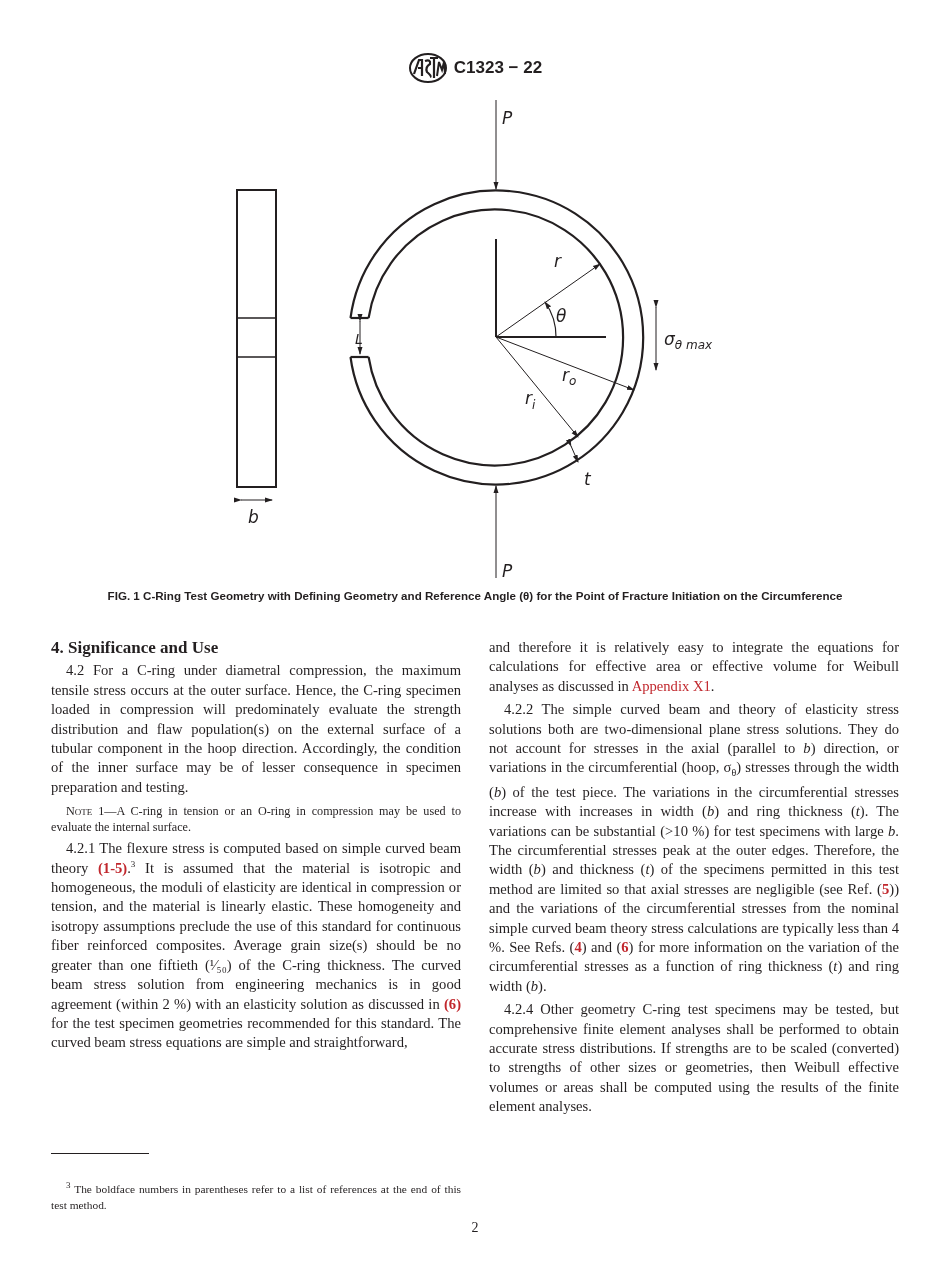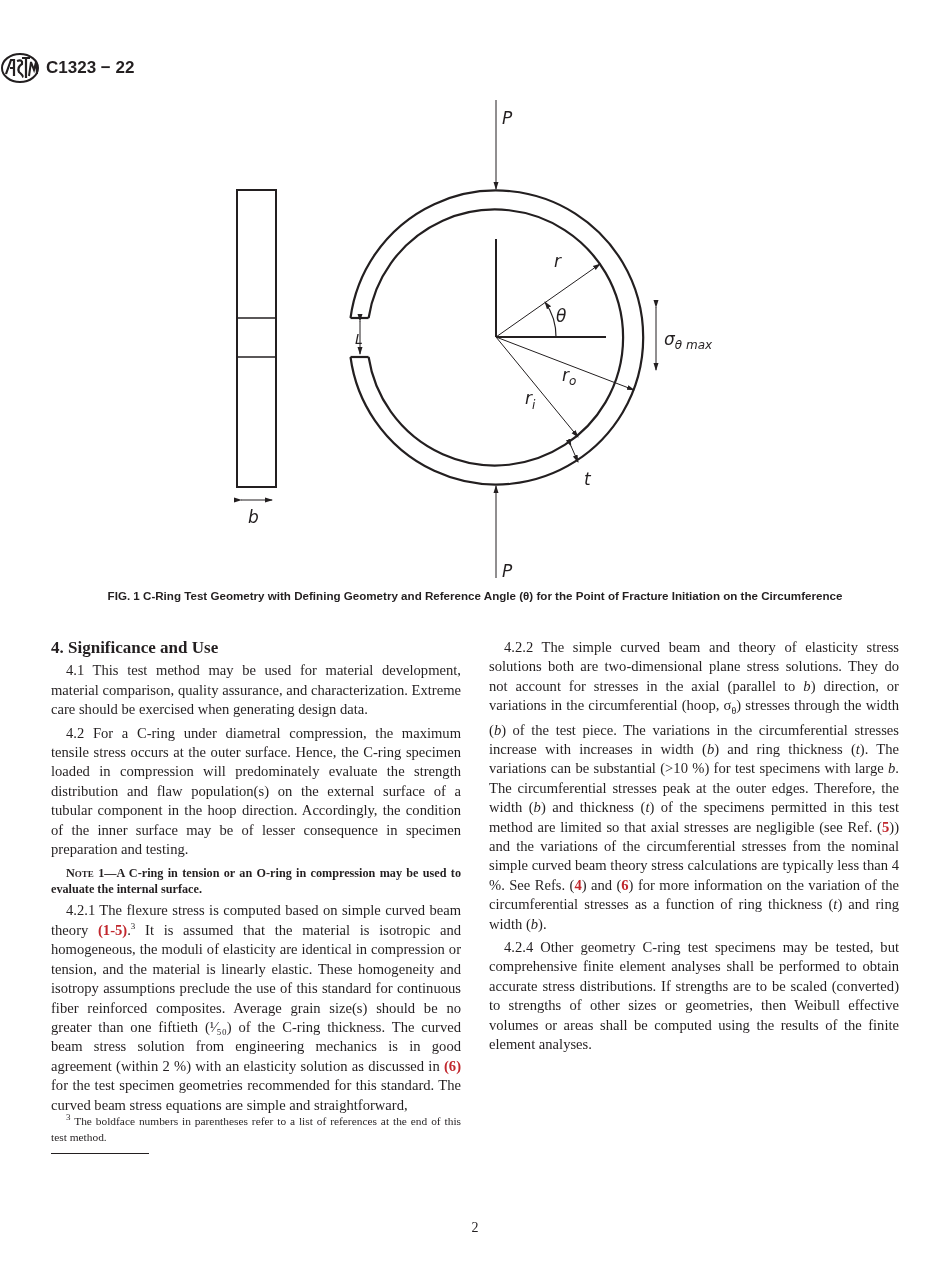--- a/index.html
+++ b/index.html
@@ -1,37 +1,37 @@
 <!DOCTYPE html>
 <html><head>
 <meta charset="utf-8">
 <style>
   html, body { margin:0; padding:0; background:#ffffff; }
   body { width:950px; height:1272px; position:relative; overflow:hidden; color:#231f20; }
-  .header { position:absolute; top:52px; left:0; width:950px; }
+  .header { position:absolute; top:52px; left:0; width:950px; text-align:center; }
   .header-inner { display:inline-flex; align-items:center; gap:6px; }
   .logo { width:40px; height:32px; }
   .std-code { font-family:"Liberation Sans", sans-serif; font-weight:bold; font-size:17px; color:#231f20; }
   .figure { position:absolute; left:0; top:95px; width:950px; height:490px; }
   .fig-caption { position:absolute; top:589px; left:0; width:950px; text-align:center;
     font-family:"Liberation Sans", sans-serif; font-weight:bold; font-size:11.6px; color:#231f20; }
   .col { position:absolute; top:638px; width:410px;
     font-family:"Liberation Serif", serif; font-size:14.6px; line-height:19.4px; color:#231f20; }
   .col-left { left:51px; }
   .col-right { left:489px; }
   .section-title { font-weight:bold; font-size:17px; margin:0 0 4px 0; }
   p { margin:0 0 4px 0; text-align:justify; text-indent:15px; }
   p.cont { text-indent:0; }
-  .note { font-size:12.2px; line-height:16px; text-indent:15px; margin:6px 0 4px 0; text-align:justify;font-weight:bold; }
+  .note { font-size:12.2px; line-height:16px; text-indent:15px; margin:6px 0 4px 0; text-align:justify; }
   .note .sc { font-variant:small-caps; }
   .ref { color:#c1272d; font-weight:bold; }
   .link { color:#c1272d; }
   sup { font-size:9px; line-height:0; }
   .footnote-rule { position:absolute; left:51px; top:1153px; width:98px; height:0; border-top:1px solid #231f20; }
-  .footnote { position:absolute; left:51px; top:1114px; width:410px;
+  .footnote { position:absolute; left:51px; top:1182px; width:410px;
     font-family:"Liberation Serif", serif; font-size:11.4px; line-height:15.5px; text-indent:15px; text-align:justify; }
   .pagenum { position:absolute; top:1220px; left:0; width:950px; text-align:center;
     font-family:"Liberation Serif", serif; font-size:14px; color:#231f20; }
   .svglabel { font-family:"DejaVu Sans", sans-serif; font-style:italic; fill:#231f20; }
 </style>
 </head>
 <body>
 
 <div class="header">
   <div class="header-inner">
@@ -95,27 +95,27 @@
   <text class="svglabel" x="584" y="485" font-size="17">t</text>
 
   <line x1="656" y1="307" x2="656" y2="370" stroke="#231f20" stroke-width="1" marker-start="url(#ah)" marker-end="url(#ah)"></line>
   <text class="svglabel" x="664" y="345" font-size="17"><tspan>σ</tspan><tspan dy="4" font-size="12">θ max</tspan></text>
 </svg>
 
 <div class="fig-caption">FIG. 1 C-Ring Test Geometry with Defining Geometry and Reference Angle (θ) for the Point of Fracture Initiation on the Circumference</div>
 
 <div class="col col-left">
   <div class="section-title">4.  Significance and Use</div>
-  <p>4.1  This test method may be used for material development, material comparison, quality assurance, and characterization. Extreme care should be exercised when generating design data.</p>
   <p>4.2 For a C-ring under diametral compression, the maximum tensile stress occurs at the outer surface. Hence, the C-ring specimen loaded in compression will predominately evaluate the strength distribution and flaw population(s) on the external surface of a tubular component in the hoop direction. Accordingly, the condition of the inner surface may be of lesser consequence in specimen preparation and testing.</p>
   <div class="note"><span class="sc">Note 1</span><span>—A C-ring in tension or an O-ring in compression may be used to evaluate the internal surface.</span></div>
   <p><span>4.2.1  The flexure stress is computed based on simple curved beam theory </span><span class="ref">(1-5)</span><span>.</span><sup>3</sup><span> It is assumed that the material is isotropic and homogeneous, the moduli of elasticity are identical in compression or tension, and the material is linearly elastic. These homogeneity and isotropy assumptions preclude the use of this standard for continuous fiber reinforced composites. Average grain size(s) should be no greater than one fiftieth (¹⁄₅₀) of the C-ring thickness. The curved beam stress solution from engineering mechanics is in good agreement (within 2 %) with an elasticity solution as discussed in </span><span class="ref">(6)</span><span> for the test specimen geometries recommended for this standard. The curved beam stress equations are simple and straightforward,</span></p>
 </div>
 
 <div class="col col-right">
+  <p class="cont"><span>and therefore it is relatively easy to integrate the equations for calculations for effective area or effective volume for Weibull analyses as discussed in </span><span class="link">Appendix X1</span><span>.</span></p>
   <p><span>4.2.2  The simple curved beam and theory of elasticity stress solutions both are two-dimensional plane stress solutions. They do not account for stresses in the axial (parallel to </span><i>b</i><span>) direction, or variations in the circumferential (hoop, σ</span><sub style="font-size:10px">θ</sub><span>) stresses through the width (</span><i>b</i><span>) of the test piece. The variations in the circumferential stresses increase with increases in width (</span><i>b</i><span>) and ring thickness (</span><i>t</i><span>). The variations can be substantial (&gt;10 %) for test specimens with large </span><i>b</i><span>. The circumferential stresses peak at the outer edges. Therefore, the width (</span><i>b</i><span>) and thickness (</span><i>t</i><span>) of the specimens permitted in this test method are limited so that axial stresses are negligible (see Ref. (</span><span class="ref">5</span><span>)) and the variations of the circumferential stresses from the nominal simple curved beam theory stress calculations are typically less than 4 %. See Refs. (</span><span class="ref">4</span><span>) and (</span><span class="ref">6</span><span>) for more information on the variation of the circumferential stresses as a function of ring thickness (</span><i>t</i><span>) and ring width (</span><i>b</i><span>).</span></p>
   <p>4.2.4  Other geometry C-ring test specimens may be tested, but comprehensive finite element analyses shall be performed to obtain accurate stress distributions. If strengths are to be scaled (converted) to strengths of other sizes or geometries, then Weibull effective volumes or areas shall be computed using the results of the finite element analyses.</p>
 </div>
 
 <div class="footnote-rule"></div>
 <div class="footnote"><sup>3</sup><span> The boldface numbers in parentheses refer to a list of references at the end of this test method.</span></div>
 
 <div class="pagenum">2</div>
 
 </body></html>

